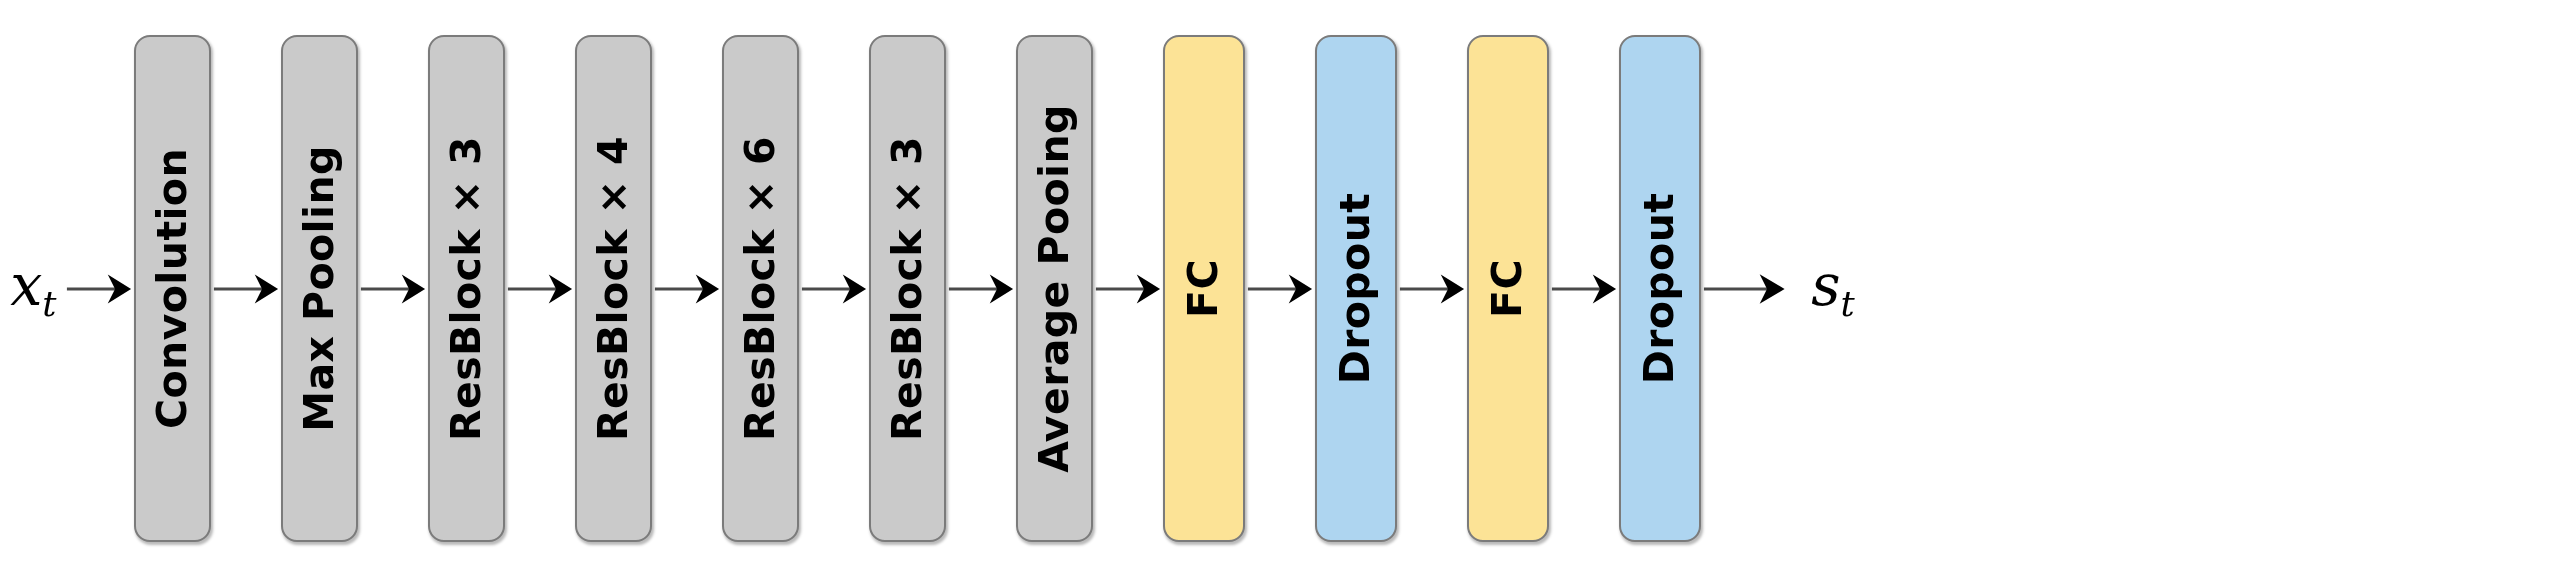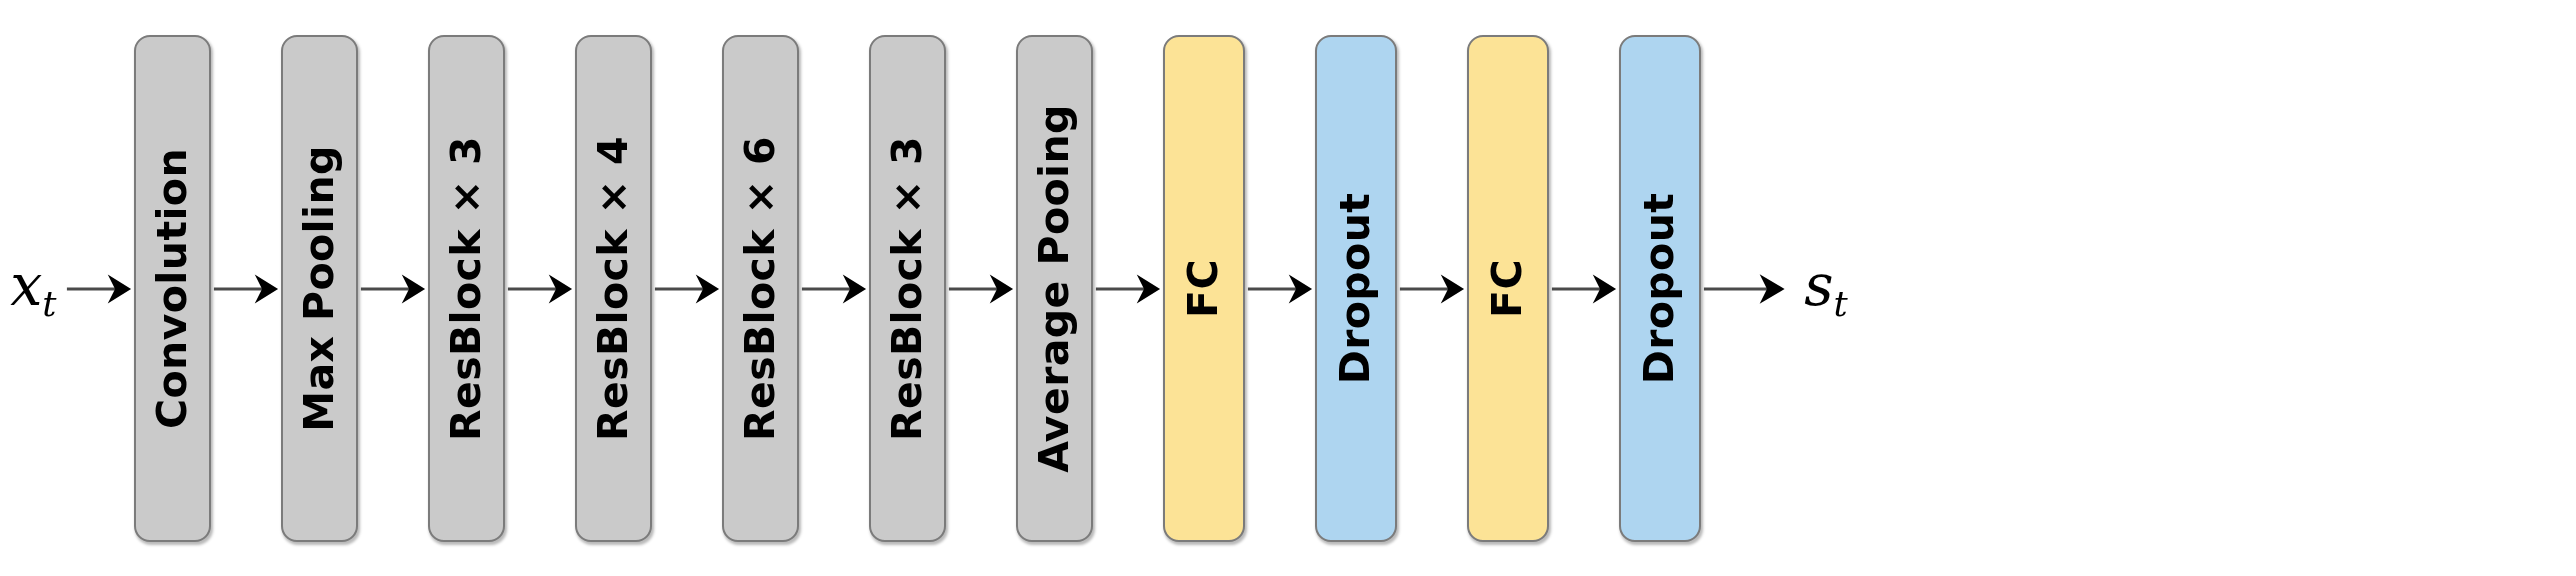--- a/index.html
+++ b/index.html
@@ -45,21 +45,21 @@
     padding: 0 4.4px;
     user-select: none;
   }
   .endpoint .sub {
     font-size: 0.62em;
     vertical-align: -0.30em;
     font-style: italic;
     letter-spacing: 0;
   }
   #endpoint-in  { margin-right: 2.9px; }
-  #endpoint-out { margin-left: 11px; }
+  #endpoint-out { margin-left: 18px; }
 
   
   .arrow {
     flex: 0 0 auto;
     width: 70px;
     height: 44px;
     display: block;
   }
   .arrow-wide { width: 88px; }
 

